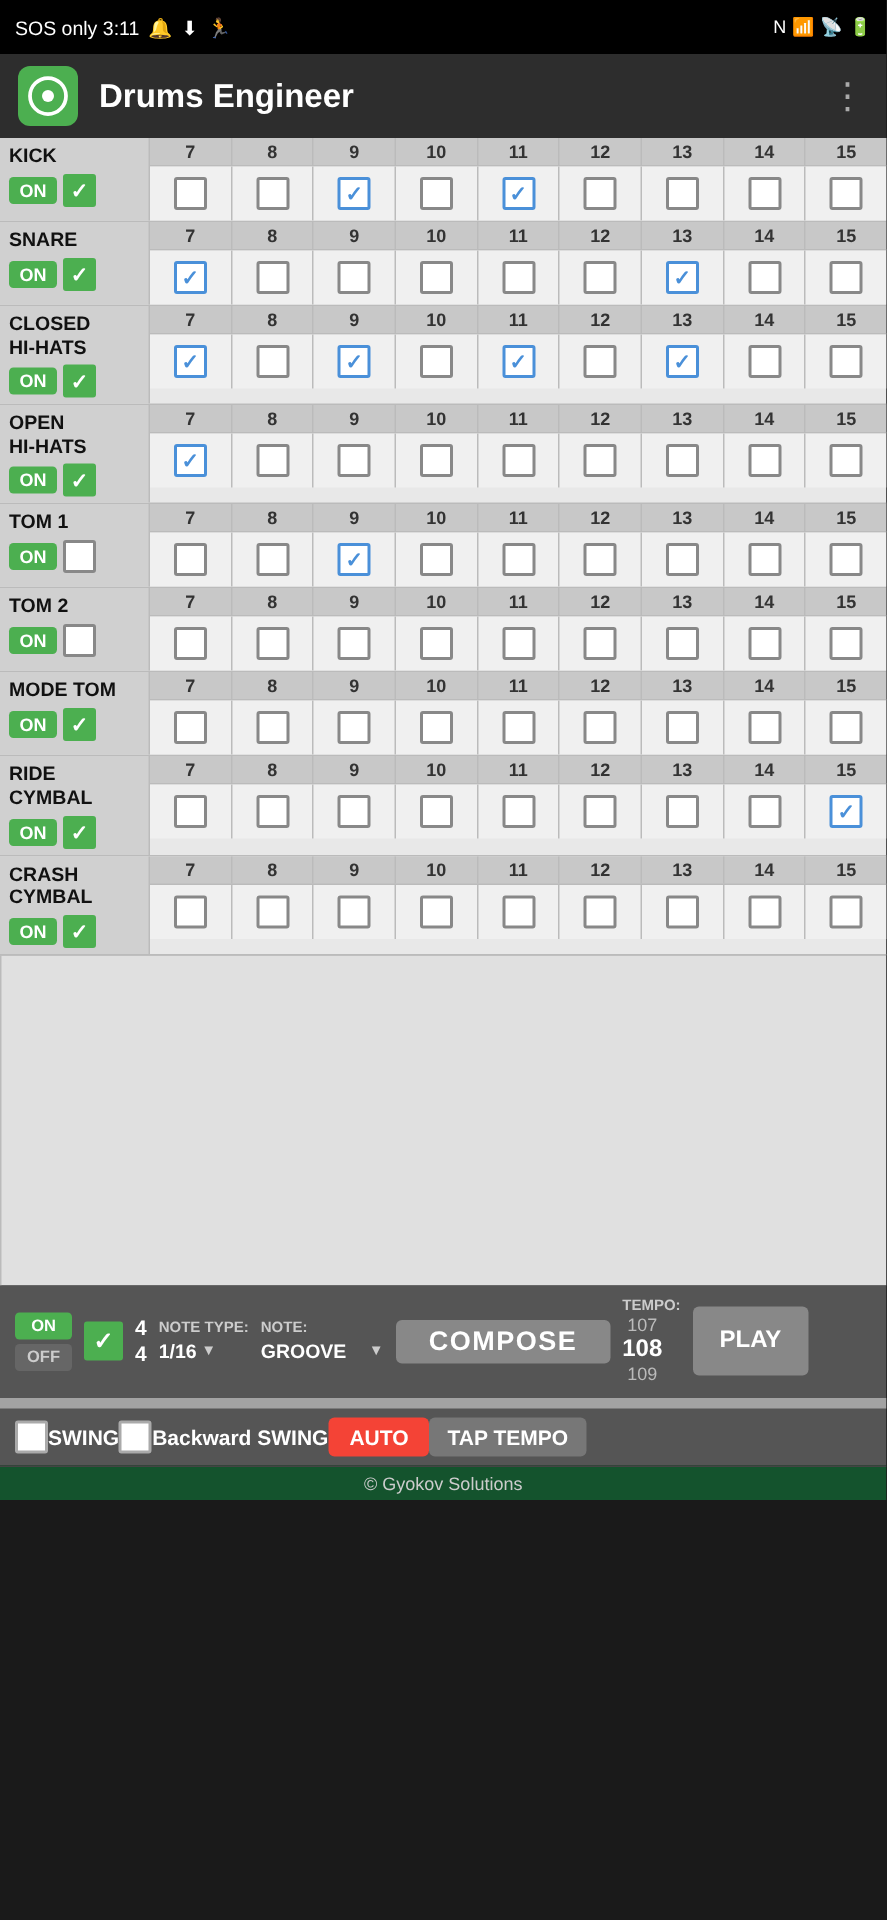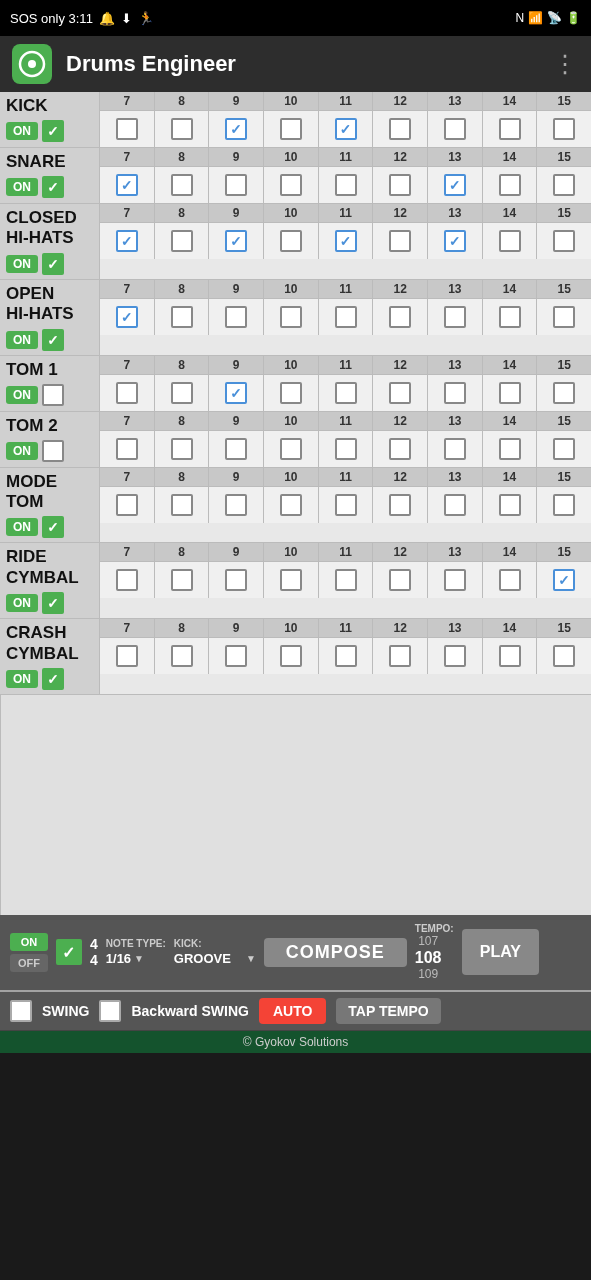--- a/index.html
+++ b/index.html
@@ -73,21 +73,21 @@
       background: #d0d0d0;
       display: flex;
       flex-direction: column;
       align-items: flex-start;
       justify-content: flex-start;
       padding: 4px 4px 4px 6px;
       border-right: 1px solid #bbb;
     }
 
     .row-label {
-      font-size: 17px;
+      font-size: 13px;
       font-weight: bold;
       color: #111;
       white-space: nowrap;
       line-height: 1.2;
     }
 
     .row-controls {
       display: flex;
       align-items: center;
       gap: 4px;
@@ -304,22 +304,21 @@
       border-radius: 4px;
       cursor: pointer;
     }
 
     
     .swing-bar {
       background: #555;
       padding: 6px 10px;
       display: flex;
       align-items: center;
-      gap: 10px;
-      border-top: 2px solid #a3a3a3;
+      border-top: 7px solid #a3a3a3;
     }
     .swing-check {
       width: 22px; height: 22px;
       border: 2px solid #aaa;
       border-radius: 2px;
       background: #fff;
       cursor: pointer;
     }
     .swing-label {
       font-size: 14px;
@@ -864,21 +863,21 @@
     <span>4</span>
   </div>
   <div class="note-mode-section">
     <span class="note-label">NOTE TYPE:</span>
     <div style="display:flex;align-items:center;gap:3px;">
       <span class="note-value">1/16</span>
       <span class="note-arrow">▼</span>
     </div>
   </div>
   <div class="note-mode-section">
-    <span class="note-label">KICK:</span>
+    <span class="note-label">NOTE:</span>
     <div style="display:flex;align-items:center;gap:15px;">
       <span class="note-value">GROOVE</span>
       <span class="note-arrow">▼</span>
     </div>
   </div>
   <button class="compose-btn">COMPOSE</button>
   <div class="tempo-section">
     <span class="tempo-label">TEMPO:</span>
     <div class="tempo-values">
       <span style="font-size:12px;color:#bbb;">107</span>

